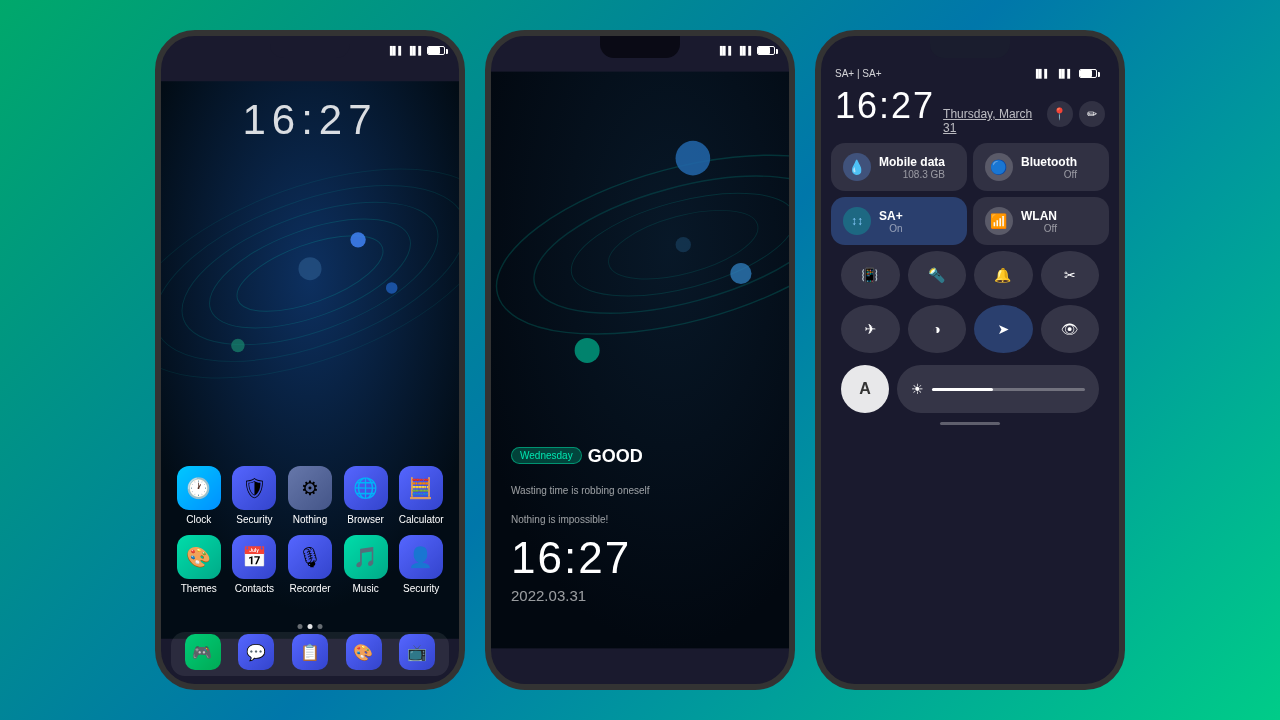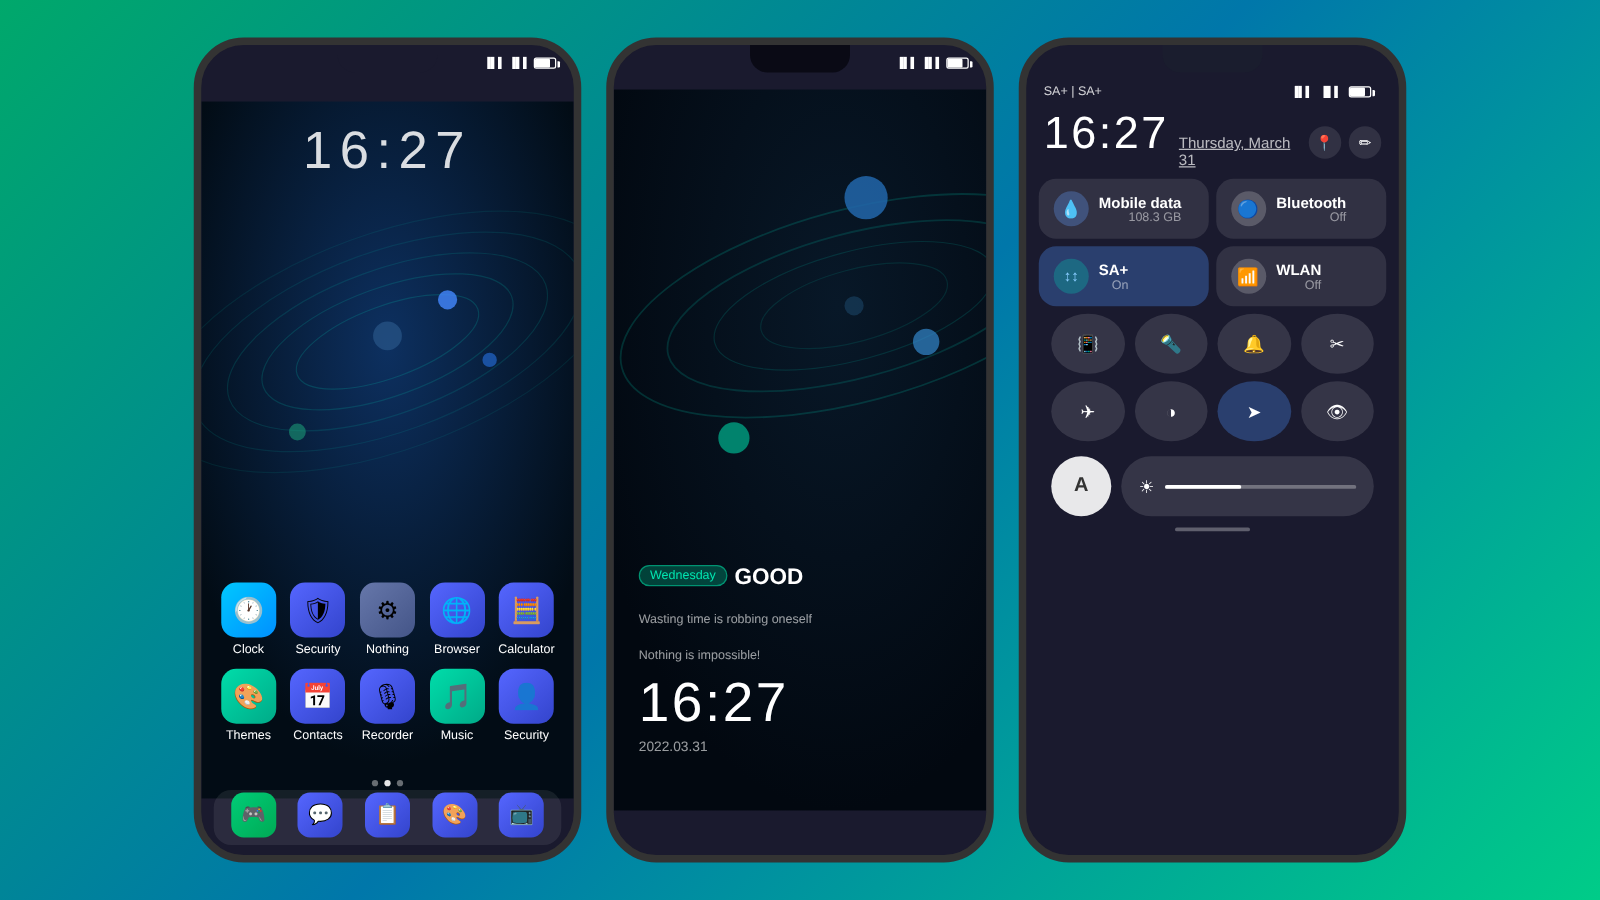--- a/index.html
+++ b/index.html
@@ -181,21 +181,21 @@
 
     .lock-time {
       font-size: 44px;
       font-weight: 300;
       color: #fff;
       margin-top: 8px;
       letter-spacing: 2px;
     }
 
     .lock-date {
-      font-size: 11px;
+      font-size: 15px;
       color: rgba(255,255,255,0.6);
       margin-top: 4px;
     }
 
     .cc-header {
       padding: 8px 14px 4px;
       display: flex;
       align-items: center;
       justify-content: space-between;
     }

